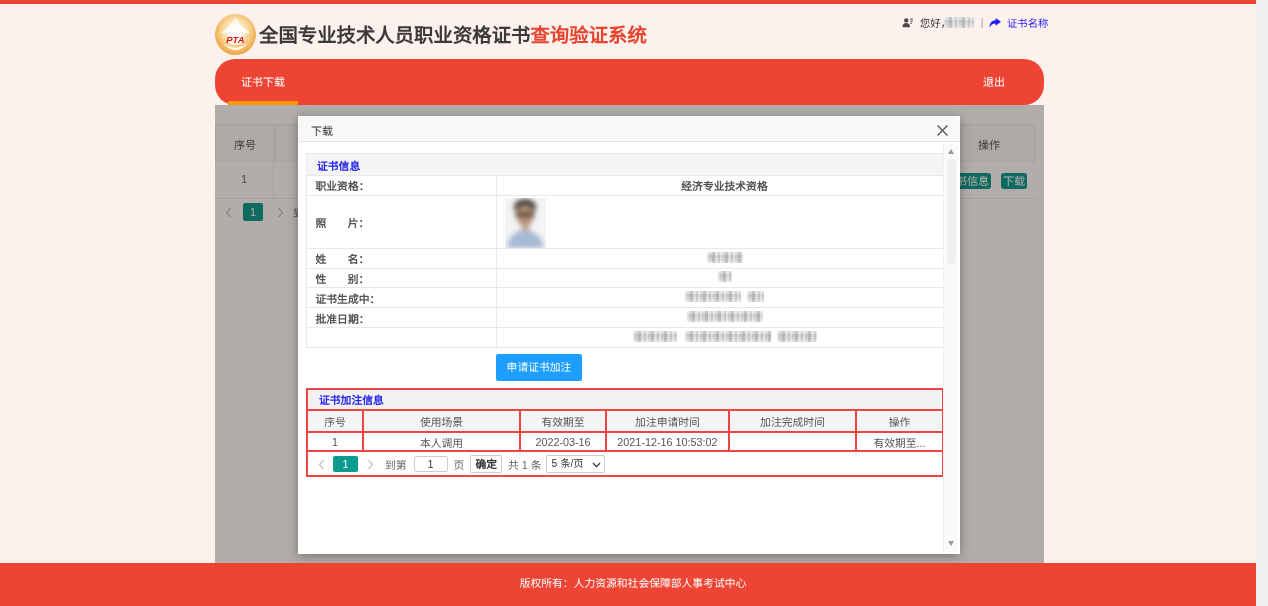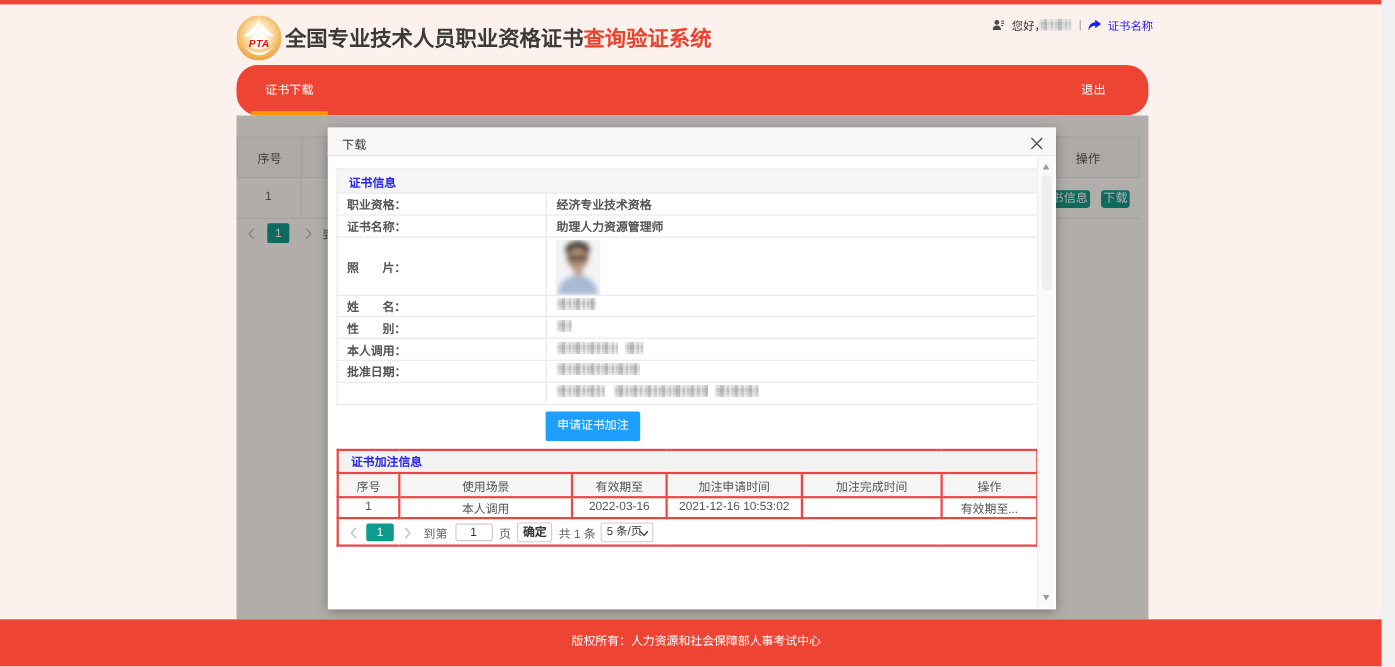--- a/index.html
+++ b/index.html
@@ -45,38 +45,38 @@
 .msb { position:absolute; top:1px; right:2px; bottom:1px; width:15px; background:#fafafa; border-left:1px solid #f0f0f0; }
 .msb .thumb { position:absolute; top:16px; left:3px; width:9px; height:105px; background:#efefef; border-radius:4px; }
 .msb .ar { position:absolute; left:4px; width:0; height:0; border-left:3.5px solid transparent; border-right:3.5px solid transparent; }
 .msb .up { top:6px; border-bottom:5px solid #9a9a9a; }
 .msb .dn { bottom:6px; border-top:5px solid #9a9a9a; }
 
 table.info { width:100%; border-collapse:collapse; table-layout:fixed; }
 table.info td { border:1px solid #e8e8e8; font-weight:bold; font-size:10.8px; color:#555; text-align:left; vertical-align:middle; }
 table.info .sec { background:#f5f5f5; color:#2525ee; font-weight:bold; padding:0 0 0 10px; height:22px; font-size:10.8px; }
 table.info td.l { padding:0 0 0 8.5px; height:19.8px; }
-table.info td.v { padding:0 0 0 9px; }
+table.info td.v { padding:0 0 0 9px;text-align:center; }
 .lbl2 { display:inline-flex; width:43px; justify-content:space-between; }
 .applyrow { text-align:left; padding-left:190px; margin-top:6px; height:27px; }
 .applybtn { display:inline-block; width:86px; height:27px; line-height:27px; background:#1e9fff; color:#fff; border-radius:2px; font-size:10.8px; text-align:center; }
 
 table.annot { width:100%; border-collapse:collapse; table-layout:fixed; margin-top:7px; }
 table.annot td, table.annot th { border:2px solid #ef4444; font-size:10.8px; color:#555; font-weight:normal; text-align:center; white-space:nowrap; overflow:hidden; }
 table.annot .sec { background:#f2f2f2; color:#2525ee; font-weight:bold; text-align:left; padding:0 0 0 11px; height:21px; }
 table.annot th { background:#f5f5f5; height:22px; }
 table.annot td { height:19.6px; }
 .linkblue { color:#3a3af5; }
 
 .pag { display:flex; align-items:center; height:16px; font-size:10.8px; color:#666; }
 .chev { width:8px; display:flex; align-items:center; justify-content:center; height:16px; }
 .pgno { width:25px; height:16px; line-height:16px; text-align:center; background:#0c9b8d; color:#fff; border-radius:2px; margin:0 8px; }
 .pgin { width:34px; height:16px; line-height:14px; border:1px solid #ccc; border-radius:2px; text-align:center; background:#fff; color:#333; }
 .pgok { height:18px; line-height:16px; border:1px solid #ccc; border-radius:2px; padding:0 4px; font-weight:bold; color:#333; background:#fff; }
-.pgsel { height:18px; line-height:16px; border:1px solid #ccc; border-radius:2px; padding:0 9px 0 5px; color:#333; background:#fff; position:relative; font-size:10.3px; }
+.pgsel { height:18px; line-height:16px; border:1px solid #ccc; border-radius:2px; padding:0 20px 0 5px; color:#333; background:#fff; position:relative; font-size:10.3px; }
 .pgsel svg { position:absolute; right:3px; top:6px; }
 
 .footer { position:absolute; left:0; top:563px; width:1256px; height:43px; background:#ee4433; color:#fff; text-align:center; font-size:10.8px; line-height:40px; text-indent:10px; }
 </style>
 </head>
 <body>
 <div class="topbar"></div>
 <div class="rsb"></div>
 
 <svg class="logo" width="41" height="41" viewBox="0 0 41 41">
@@ -174,24 +174,20 @@
         </colgroup>
       <tbody>
           <tr>
             <td class="sec" colspan="2">证书信息</td>
           </tr>
       <tr>
             <td class="l">职业资格：</td>
             <td class="v">经济专业技术资格</td>
           </tr>
       <tr>
-            <td class="l">证书名称：</td>
-            <td class="v">助理人力资源管理师</td>
-          </tr>
-      <tr>
             <td class="l"><span class="lbl2">
                 <span>照</span>
                 <span>片</span>
               </span>：</td>
             <td class="v" style="padding:2px 0 0 8px;height:52.4px;vertical-align:top">
         <svg width="41" height="50" viewBox="0 0 41 50" style="display:block">
           <rect width="41" height="50" fill="#f3f4f5"></rect>
           <g filter="url(#pb)">
             <ellipse cx="20" cy="9" rx="11" ry="8" fill="#453f38"></ellipse>
             <ellipse cx="20" cy="17.5" rx="9" ry="10" fill="#b08d74"></ellipse>
@@ -215,21 +211,21 @@
             <td class="v"><span class="mz" style="width:36px"></span></td>
           </tr>
       <tr>
             <td class="l"><span class="lbl2">
                 <span>性</span>
                 <span>别</span>
               </span>：</td>
             <td class="v"><span class="mz" style="width:14px"></span></td>
           </tr>
       <tr>
-            <td class="l">本人调用：</td>
+            <td class="l">证书生成中：</td>
             <td class="v"><span class="mz" style="width:56px"></span><span class="mz" style="width:17px;margin-left:6px"></span></td>
           </tr>
       <tr>
             <td class="l">批准日期：</td>
             <td class="v"><span class="mz" style="width:76px"></span></td>
           </tr>
       <tr>
             <td class="l"></td>
             <td class="v"><span class="mz" style="width:44px"></span><span class="mz" style="width:86px;margin-left:8px"></span><span class="mz" style="width:40px;margin-left:6px"></span></td>
           </tr>

